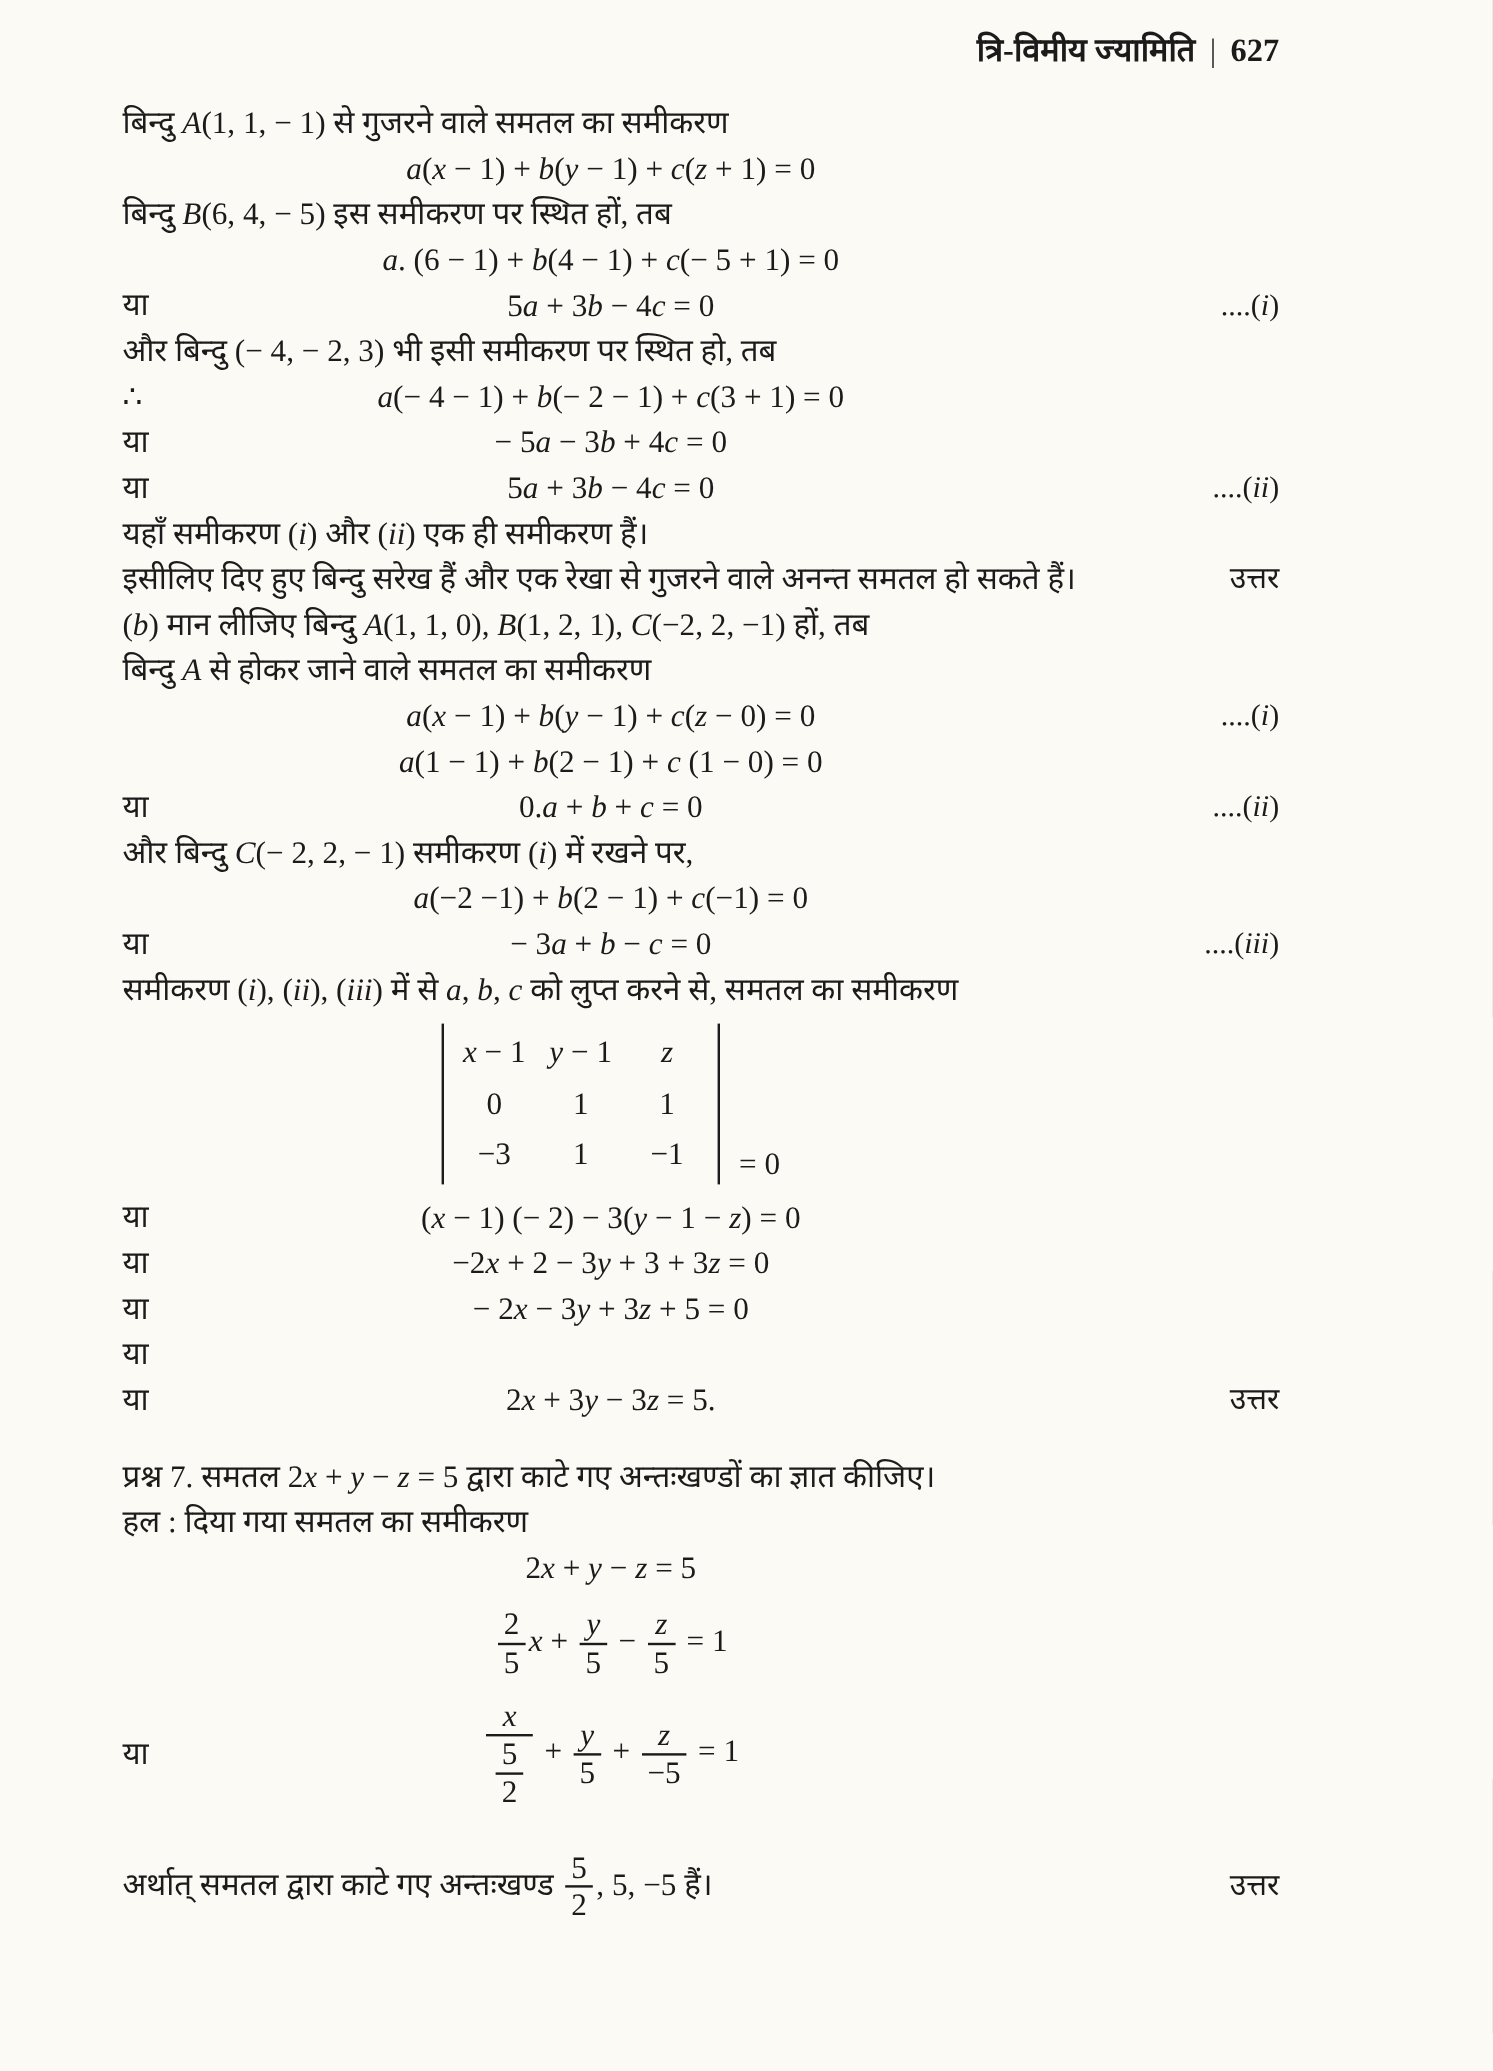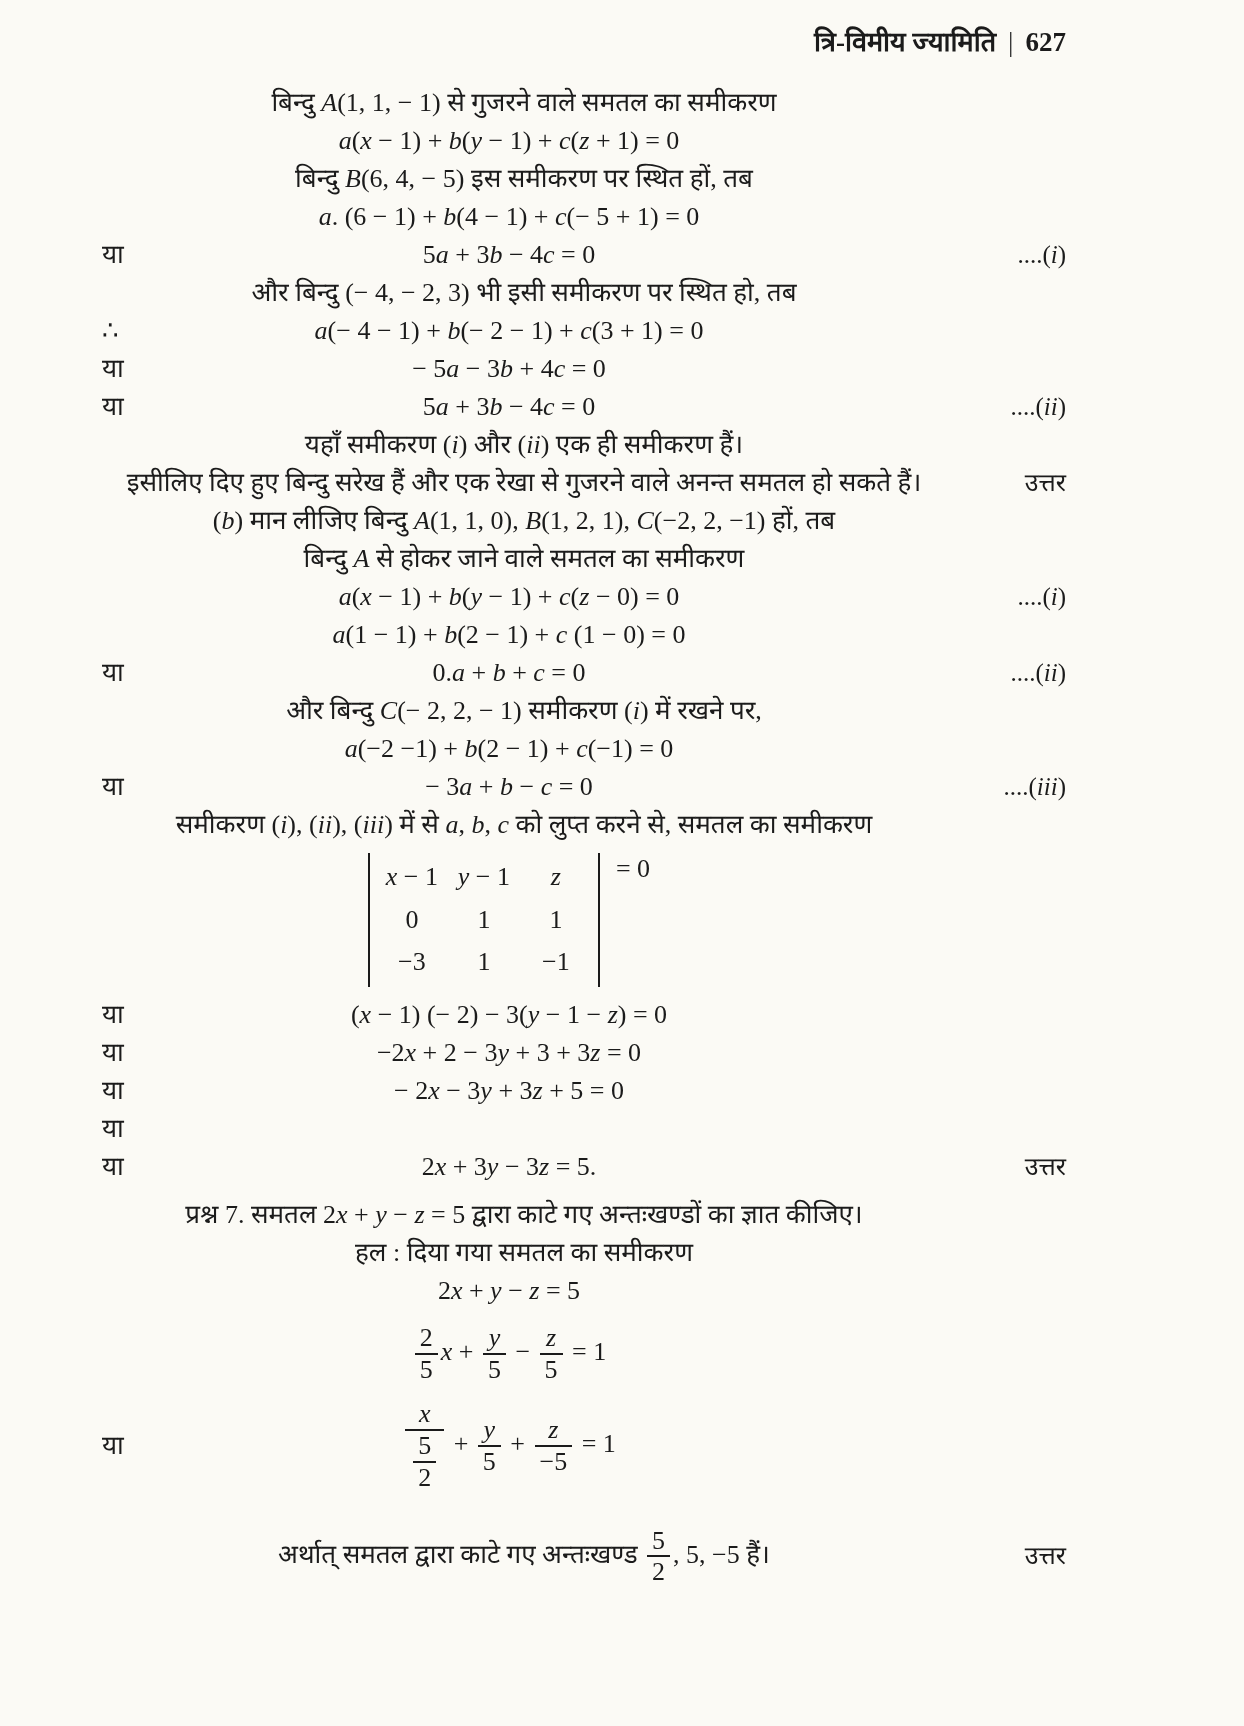--- a/index.html
+++ b/index.html
@@ -31,21 +31,21 @@
   }
   .hdr-sep { font-weight: normal; color: #333; }
   .row {
     position: relative;
     display: flex;
     align-items: center;
     justify-content: center;
     min-height: 38px;
     padding: 1px 0;
   }
-  .row.text, .row.textfrac { justify-content: center; }
+  .row.text, .row.textfrac { justify-content: flex-start; }
   .row.eq .mid, .row.fraceq .mid, .row.det .mid {
     flex: 1 1 auto;
     text-align: center;
     padding-right: 150px;
   }
   .row.text .mid, .row.textfrac .mid { text-align: left; padding-right: 120px; }
   .lbl { position: absolute; left: 0; top: 50%; transform: translateY(-50%); white-space: nowrap; }
   .tag { position: absolute; right: 0; top: 50%; transform: translateY(-50%); font-size: 25px; white-space: nowrap; }
   .bold { font-weight: normal; }
   .mv { font-style: italic; }
@@ -54,34 +54,34 @@
     flex-direction: column;
     align-items: center;
     vertical-align: middle;
     margin: 0 3px;
     line-height: 1.15;
   }
   .fn { padding: 0 5px; }
   .fd { border-top: 2px solid #1b1b1b; padding: 0 5px; }
   .row.fraceq { min-height: 88px; }
   .row.textfrac { min-height: 74px; }
-  .detwrap { display: inline-flex; align-items: flex-start; gap: 16px; }
+  .detwrap { display: inline-flex; align-items: flex-end; gap: 16px; }
   .detgrid {
     display: inline-grid;
     grid-template-columns: repeat(3, minmax(56px, auto));
     column-gap: 16px;
     row-gap: 10px;
     border-left: 2px solid #1b1b1b;
     border-right: 2px solid #1b1b1b;
     padding: 8px 14px;
   }
   .cell { text-align: center; }
   .row.det { min-height: 152px; }
   .gap { margin-top: 26px; }
-  .gap-sm { margin-top: 10px; }
+  .gap-sm { margin-top: 26px; }
 </style>
 </head>
 <body>
 
 <div class="page">
   <header class="hdr">
     <span class="hdr-title">त्रि-विमीय ज्यामिति</span>
     <span class="hdr-sep">|</span>
     <span class="hdr-page">627</span>
   </header>

